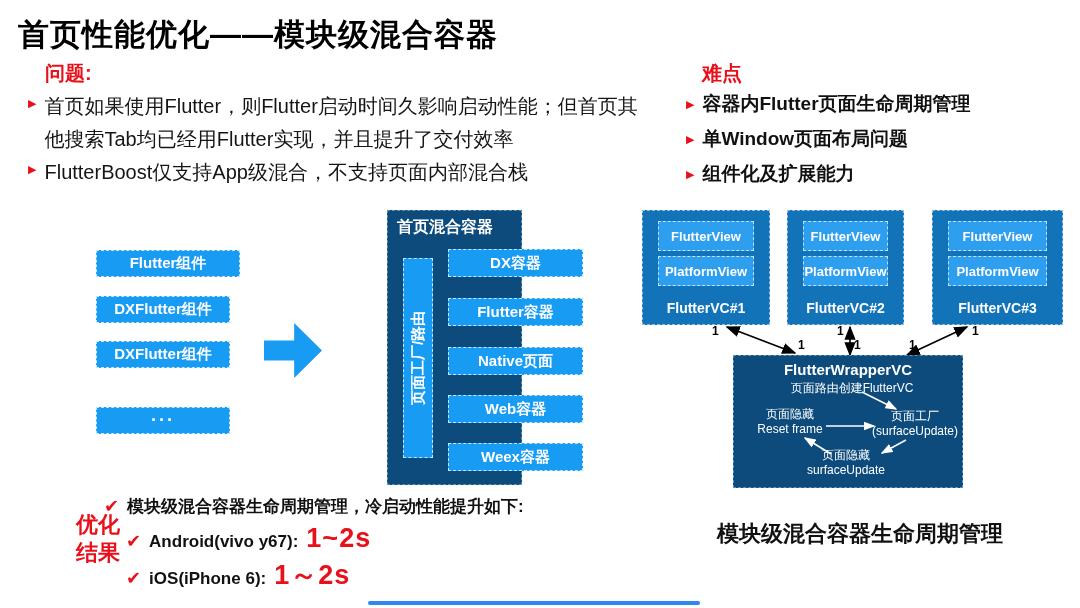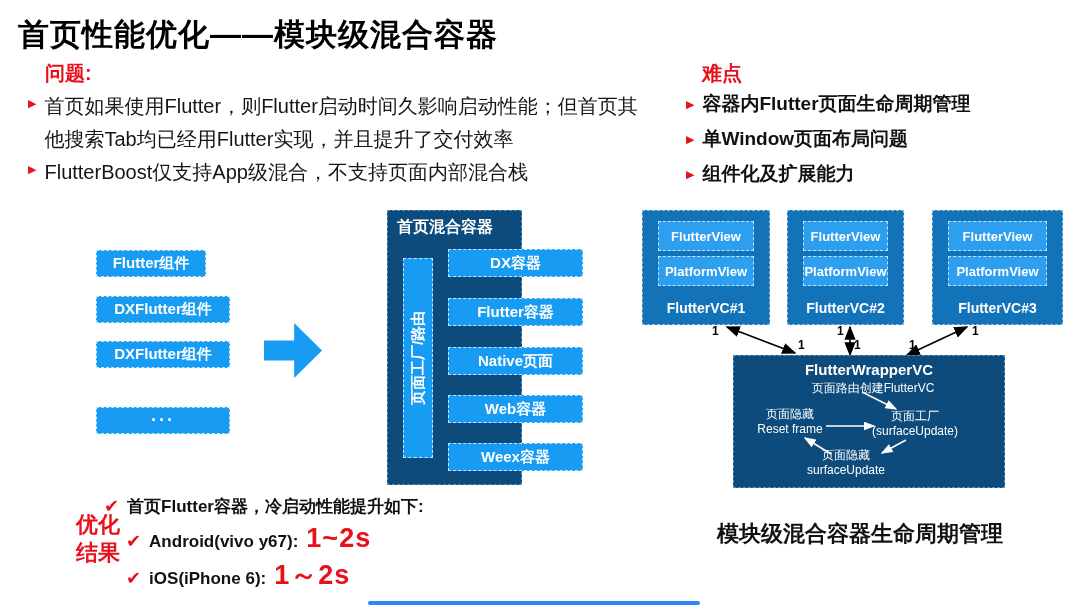--- a/index.html
+++ b/index.html
@@ -77,21 +77,21 @@
   </div>
   <div class="abs bullet-row" style="left:686px;top:127px;">
     <span class="bullet-icon" style="line-height:24px;">▶</span>
     <span class="diff-text">单Window页面布局问题</span>
   </div>
   <div class="abs bullet-row" style="left:686px;top:162px;">
     <span class="bullet-icon" style="line-height:24px;">▶</span>
     <span class="diff-text">组件化及扩展能力</span>
   </div>
 
-  <div class="abs chip" style="left:96px;top:250px;width:110px;height:27px;">Flutter组件</div>
+  <div class="abs chip" style="left:96px;top:250px;width:144px;height:27px;">Flutter组件</div>
   <div class="abs chip" style="left:96px;top:296px;width:134px;height:27px;">DXFlutter组件</div>
   <div class="abs chip" style="left:96px;top:341px;width:134px;height:27px;">DXFlutter组件</div>
   <div class="abs chip" style="left:96px;top:407px;width:134px;height:27px;font-size:18px;letter-spacing:2px;">···</div>
 
   <div class="abs big-arrow" style="left:264px;top:323px;width:58px;height:55px;"></div>
 
   <div class="abs navy-box" style="left:387px;top:210px;width:135px;height:275px;">
     <div class="navy-title">首页混合容器</div>
   </div>
   <div class="abs router-chip" style="left:318px;top:343px;width:200px;height:30px;">页面工厂/路由</div>
@@ -131,21 +131,21 @@
     <line x1="907" y1="355" x2="967" y2="327" stroke="#000" stroke-width="1.6" marker-start="url(#ab-s)" marker-end="url(#ab-e)"></line>
   </svg>
 
   <span class="abs mult-label" style="left:712px;top:324px;">1</span>
   <span class="abs mult-label" style="left:798px;top:338px;">1</span>
   <span class="abs mult-label" style="left:837px;top:324px;">1</span>
   <span class="abs mult-label" style="left:854px;top:338px;">1</span>
   <span class="abs mult-label" style="left:909px;top:338px;">1</span>
   <span class="abs mult-label" style="left:972px;top:324px;">1</span>
 
-  <div class="abs wrapper-box" style="left:733px;top:355px;width:272px;height:133px;">
+  <div class="abs wrapper-box" style="left:733px;top:355px;width:230px;height:133px;">
     <div class="wrap-title">FlutterWrapperVC</div>
     <div class="wrap-text" style="left:0;right:0;top:25px;padding-left:8px;">页面路由创建FlutterVC</div>
     <div class="wrap-text" style="left:12px;top:51px;width:88px;">
       <div>页面隐藏</div>
       <div>Reset frame</div>
     </div>
     <div class="wrap-text" style="left:137px;top:53px;width:88px;">
       <div>页面工厂</div>
       <div>(surfaceUpdate)</div>
     </div>
@@ -167,21 +167,21 @@
   </div>
 
   <div class="abs caption" style="left:660px;top:519px;width:400px;">模块级混合容器生命周期管理</div>
 
   <div class="abs results-heading" style="left:70px;top:511px;width:56px;">
     <div>优化</div>
     <div>结果</div>
   </div>
   <div class="abs result-row" style="left:104px;top:495px;">
     <span class="check-icon">✔</span>
-    <span class="result-text">首页Flutter容器，冷启动性能提升如下:</span>
+    <span class="result-text">模块级混合容器生命周期管理，冷启动性能提升如下:</span>
   </div>
   <div class="abs result-row" style="left:126px;top:523px;">
     <span class="check-icon">✔</span>
     <span class="result-text">Android(vivo y67):</span>
     <span class="result-value">1~2s</span>
   </div>
   <div class="abs result-row" style="left:126px;top:557px;">
     <span class="check-icon">✔</span>
     <span class="result-text">iOS(iPhone 6):</span>
     <span class="result-value">1～2s</span>

